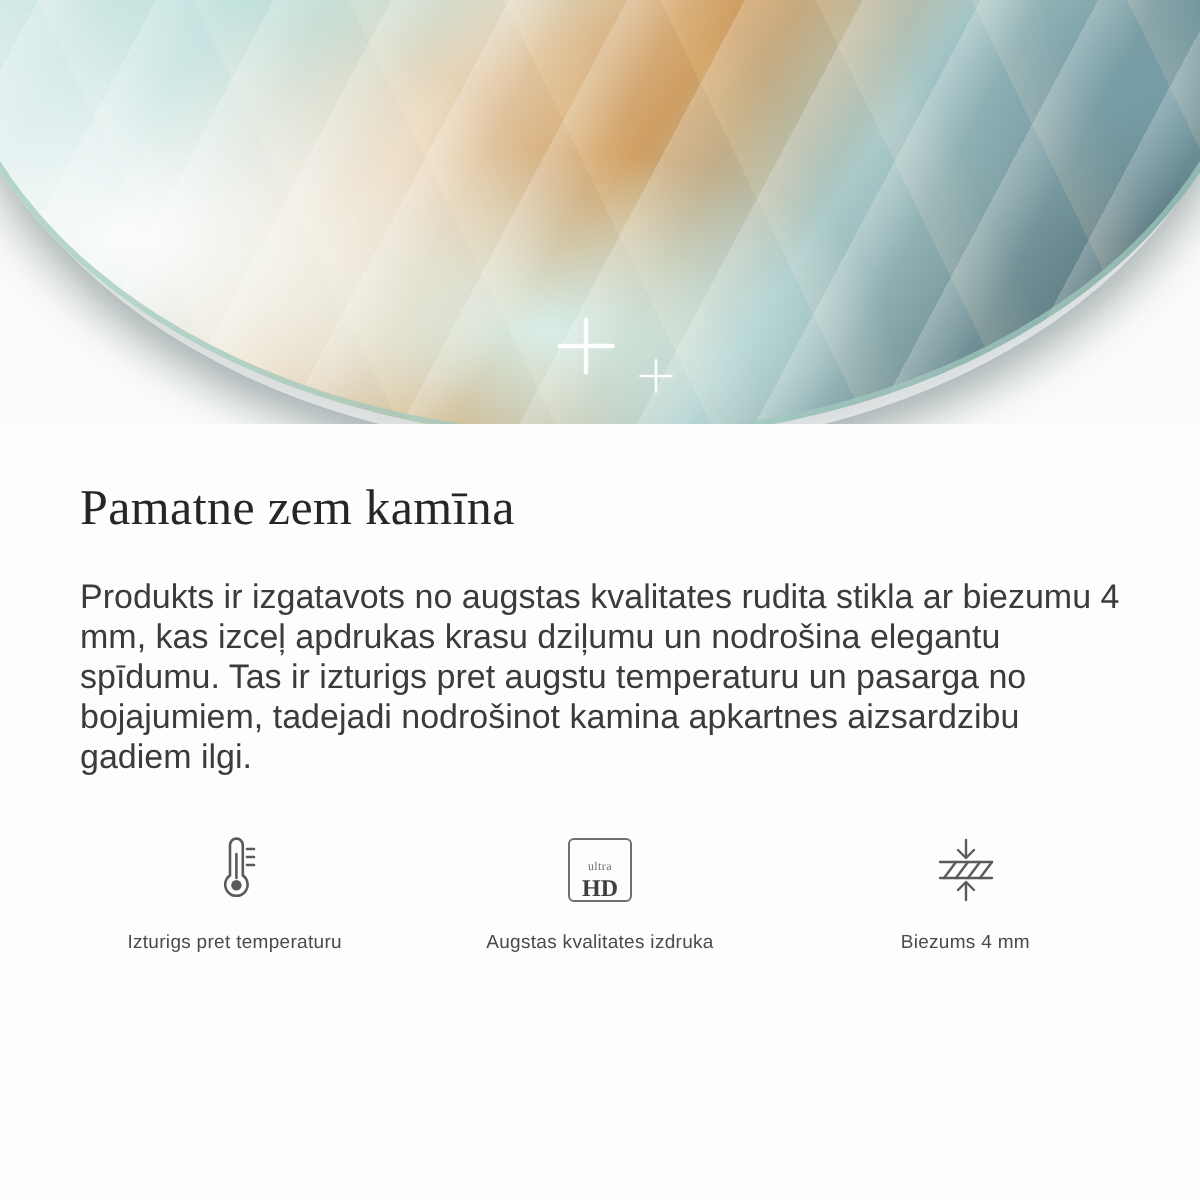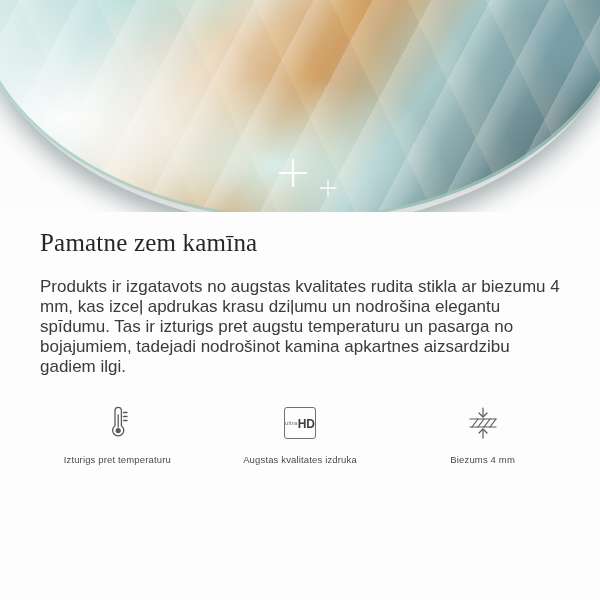--- a/index.html
+++ b/index.html
@@ -110,21 +110,21 @@
   }
   .sparkle::before { left: 12px; top: 0; width: 2px; height: 26px; }
   .sparkle::after  { left: 0; top: 12px; width: 26px; height: 2px; }
   .sparkle.s1 { left: 310px; top: 400px; transform: scale(1.1); }
   .sparkle.s2 { left: 345px; top: 415px; transform: scale(0.65); }
 
   
   .content {
     position: absolute;
     left: 0;
-    top: 200px;
+    top: 212px;
     width: 600px;
   }
   .headline {
     font-family: "Liberation Serif", serif;
     font-size: 25px;
     line-height: 33px;
     color: #262626;
     margin: 26px 40px 0 40px;
     font-weight: 400;
     letter-spacing: 0.2px;
@@ -165,24 +165,25 @@
     color: #4a4a4a;
     text-align: center;
     letter-spacing: 0.15px;
   }
   .hd-badge {
     width: 30px;
     height: 30px;
     border: 1px solid #6f6f6f;
     border-radius: 3px;
     display: flex;
-    flex-direction: row;
+    flex-direction: column;
     align-items: center;
-    justify-content: space-between;
+    justify-content: flex-end;
     line-height: 1;
+    font-family: Liberation Serif, serif;
   }
   .hd-badge .ultra {
     font-size: 6px;
     color: #6f6f6f;
     letter-spacing: 0.2px;
   }
   .hd-badge .hd {
     font-size: 12px;
     font-weight: bold;
     color: #3f3f3f;

